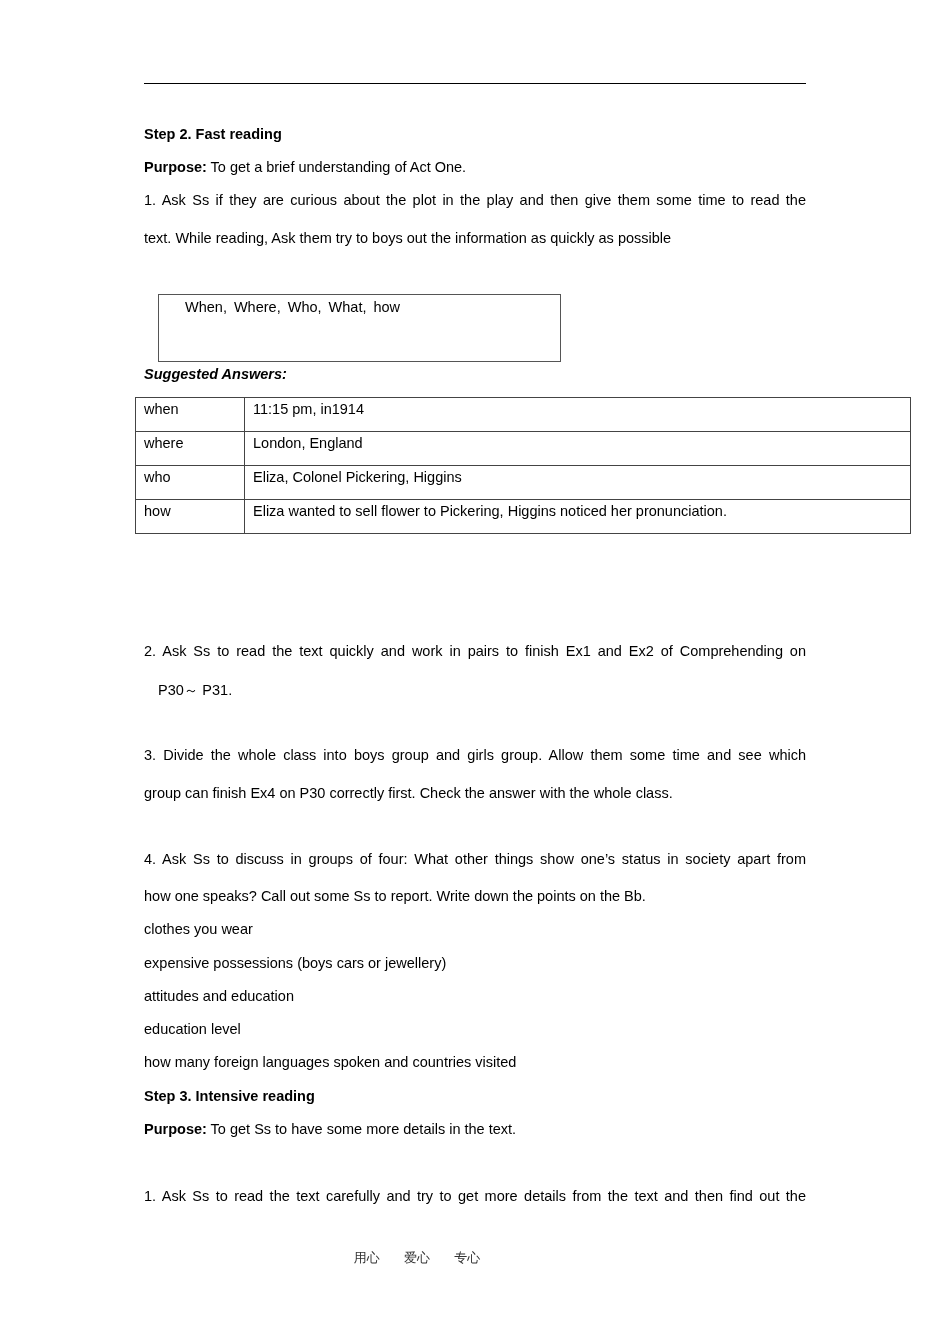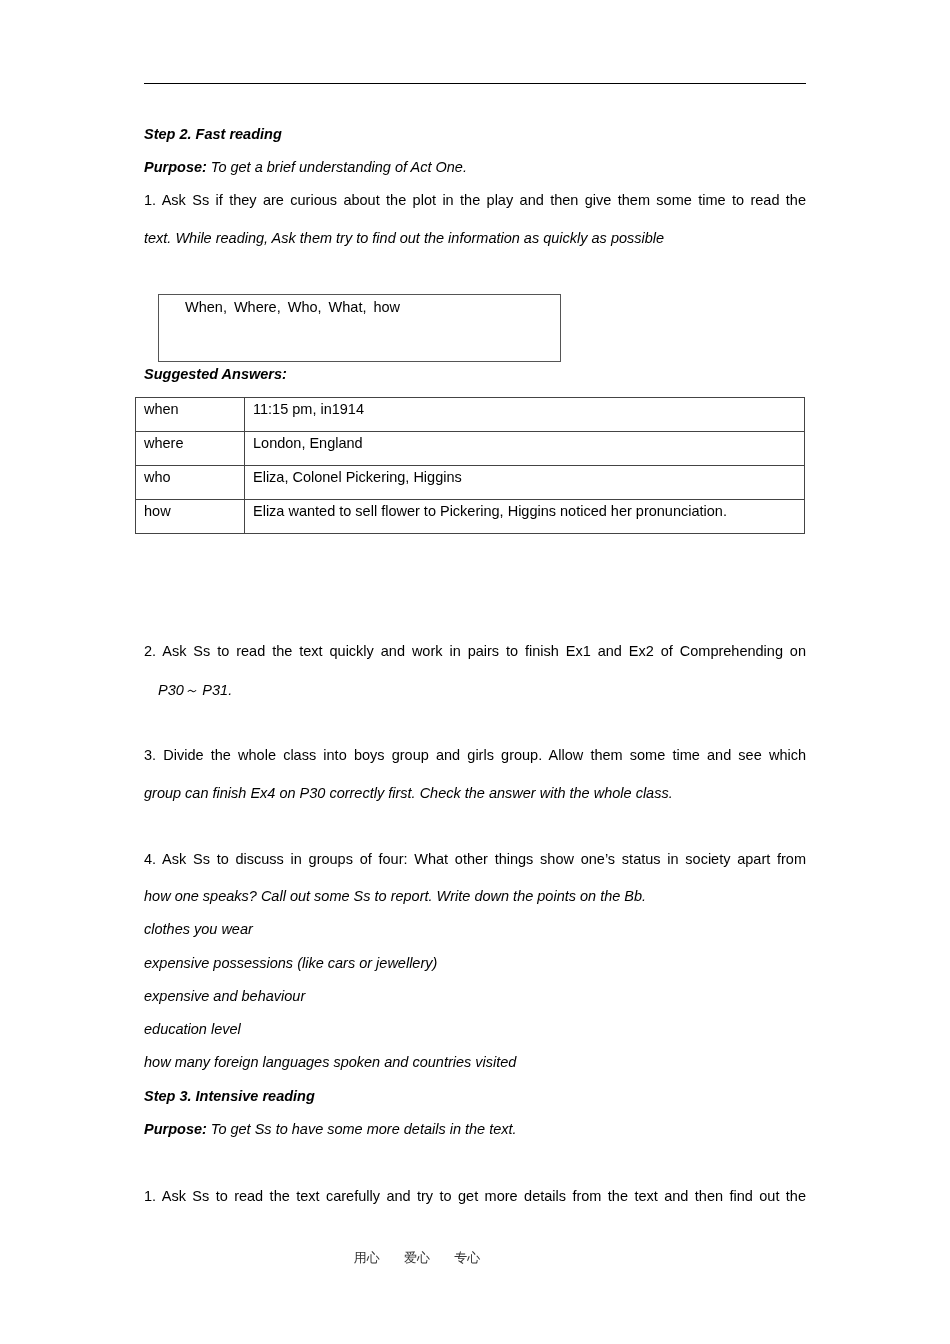--- a/index.html
+++ b/index.html
@@ -1,43 +1,43 @@
 <!DOCTYPE html>
 <html><head>
 <meta charset="utf-8">
 <style>
   html, body { margin: 0; padding: 0; background: #ffffff; }
   body { width: 950px; height: 1344px; position: relative; overflow: hidden;
          font-family: "Liberation Sans", sans-serif; color: #000; font-size: 14.5px; }
-  .abs { position: absolute; white-space: nowrap; font-style: italic; }
+  .abs { position: absolute; white-space: nowrap; }
   .rule { position: absolute; left: 144px; top: 83px; width: 662px; height: 0; border-top: 1.5px solid #000; }
   .bold { font-weight: bold; }
   .ital-bold { font-weight: bold; font-style: italic; }
   .just { position: absolute; left: 144px; width: 662px; text-align: justify; text-align-last: justify; white-space: nowrap; }
   .box { position: absolute; left: 126px; top: 294px; width: 403px; height: 68px; border: 1px solid #555; box-sizing: border-box; margin-left: 32px; }
   .box span { position: absolute; left: 26px; top: 4px; word-spacing: 3px; }
-  table.answers { position: absolute; left: 135px; top: 397px; width: 670px; border-collapse: collapse; padding-left: 22px; }
+  table.answers { position: absolute; left: 135px; top: 397px; width: 776px; border-collapse: collapse; padding-left: 22px; }
   table.answers td { border: 1px solid #444; height: 34px; vertical-align: top; padding: 3px 8px 0 8px; box-sizing: border-box; font-size: 14.5px; }
   table.answers td.k { width: 109px; }
   .footer { position: absolute; top: 1249px; left: 0; width: 834px; text-align: center; font-size: 13px; color: #333; font-family: "DejaVu Sans", sans-serif; }
   .footer span { margin: 0 10px; }
 </style>
 </head>
 <body>
 
 <div class="rule"></div>
 
 <div class="abs bold" style="left:144px; top:126px;">Step 2. Fast reading</div>
 
 <div class="abs" style="left:144px; top:159px;">
   <span class="bold">Purpose:</span><span> To get a brief understanding of Act One.</span>
 </div>
 
 <div class="just" style="top:192px;">1. Ask Ss if they are curious about the plot in the play and then give them some time to read the</div>
-<div class="abs" style="left:144px; top:230px;">text. While reading, Ask them try to find out the information as quickly as possible</div>
+<div class="abs" style="left:144px; top:230px;">text. While reading, Ask them try to boys out the information as quickly as possible</div>
 
 <div class="box">
   <span>When,  Where,  Who,  What,   how</span>
 </div>
 
 <div class="abs ital-bold" style="left:144px; top:366px;">Suggested Answers:</div>
 
 <table class="answers">
   <tbody>
       <tr>
@@ -62,22 +62,22 @@
 <div class="just" style="top:643px;">2. Ask Ss to read the text quickly and work in pairs to finish Ex1 and Ex2 of Comprehending on</div>
 <div class="abs" style="left:144px; top:681px;margin-left:14px;">P30～ P31.</div>
 
 <div class="just" style="top:747px;">3. Divide the whole class into boys group and girls group. Allow them some time and see which</div>
 <div class="abs" style="left:144px; top:785px;">group can finish Ex4 on P30 correctly first. Check the answer with the whole class.</div>
 
 <div class="just" style="top:851px;">4. Ask Ss to discuss in groups of four: What other things show one’s status in society apart from</div>
 <div class="abs" style="left:144px; top:888px;">how one speaks? Call out some Ss to report. Write down the points on the Bb.</div>
 
 <div class="abs" style="left:144px; top:921px;">clothes you wear</div>
-<div class="abs" style="left:144px; top:955px;">expensive possessions (like cars or jewellery)</div>
-<div class="abs" style="left:144px; top:988px;">expensive and behaviour</div>
+<div class="abs" style="left:144px; top:955px;">expensive possessions (boys cars or jewellery)</div>
+<div class="abs" style="left:144px; top:988px;">attitudes and education</div>
 <div class="abs" style="left:144px; top:1021px;text-align:right;">education level</div>
 <div class="abs" style="left:144px; top:1054px;">how many foreign languages spoken and countries visited</div>
 
 <div class="abs bold" style="left:144px; top:1088px;">Step 3. Intensive reading</div>
 
 <div class="abs" style="left:144px; top:1121px;">
   <span class="bold">Purpose:</span><span> To get Ss to have some more details in the text.</span>
 </div>
 
 <div class="just" style="top:1188px;">1. Ask Ss to read the text carefully and try to get more details from the text and then find out the</div>

